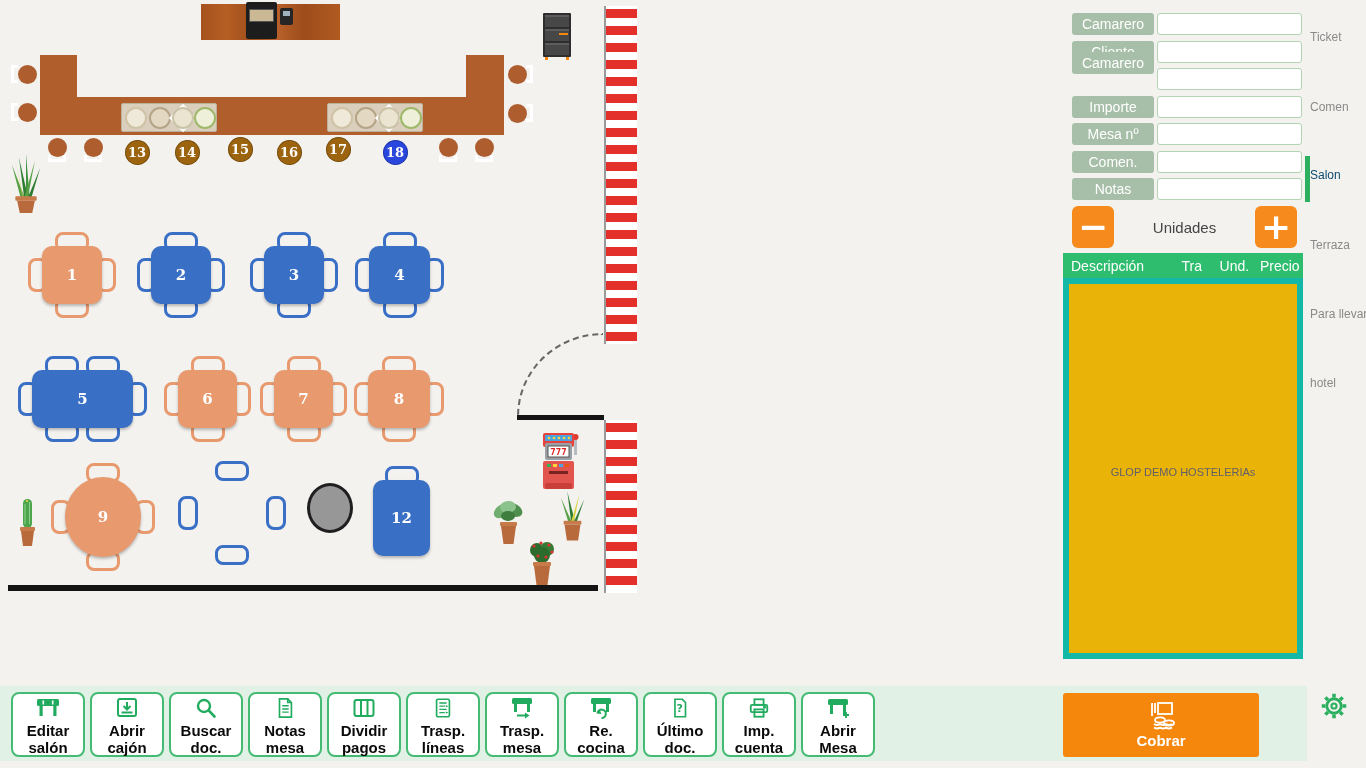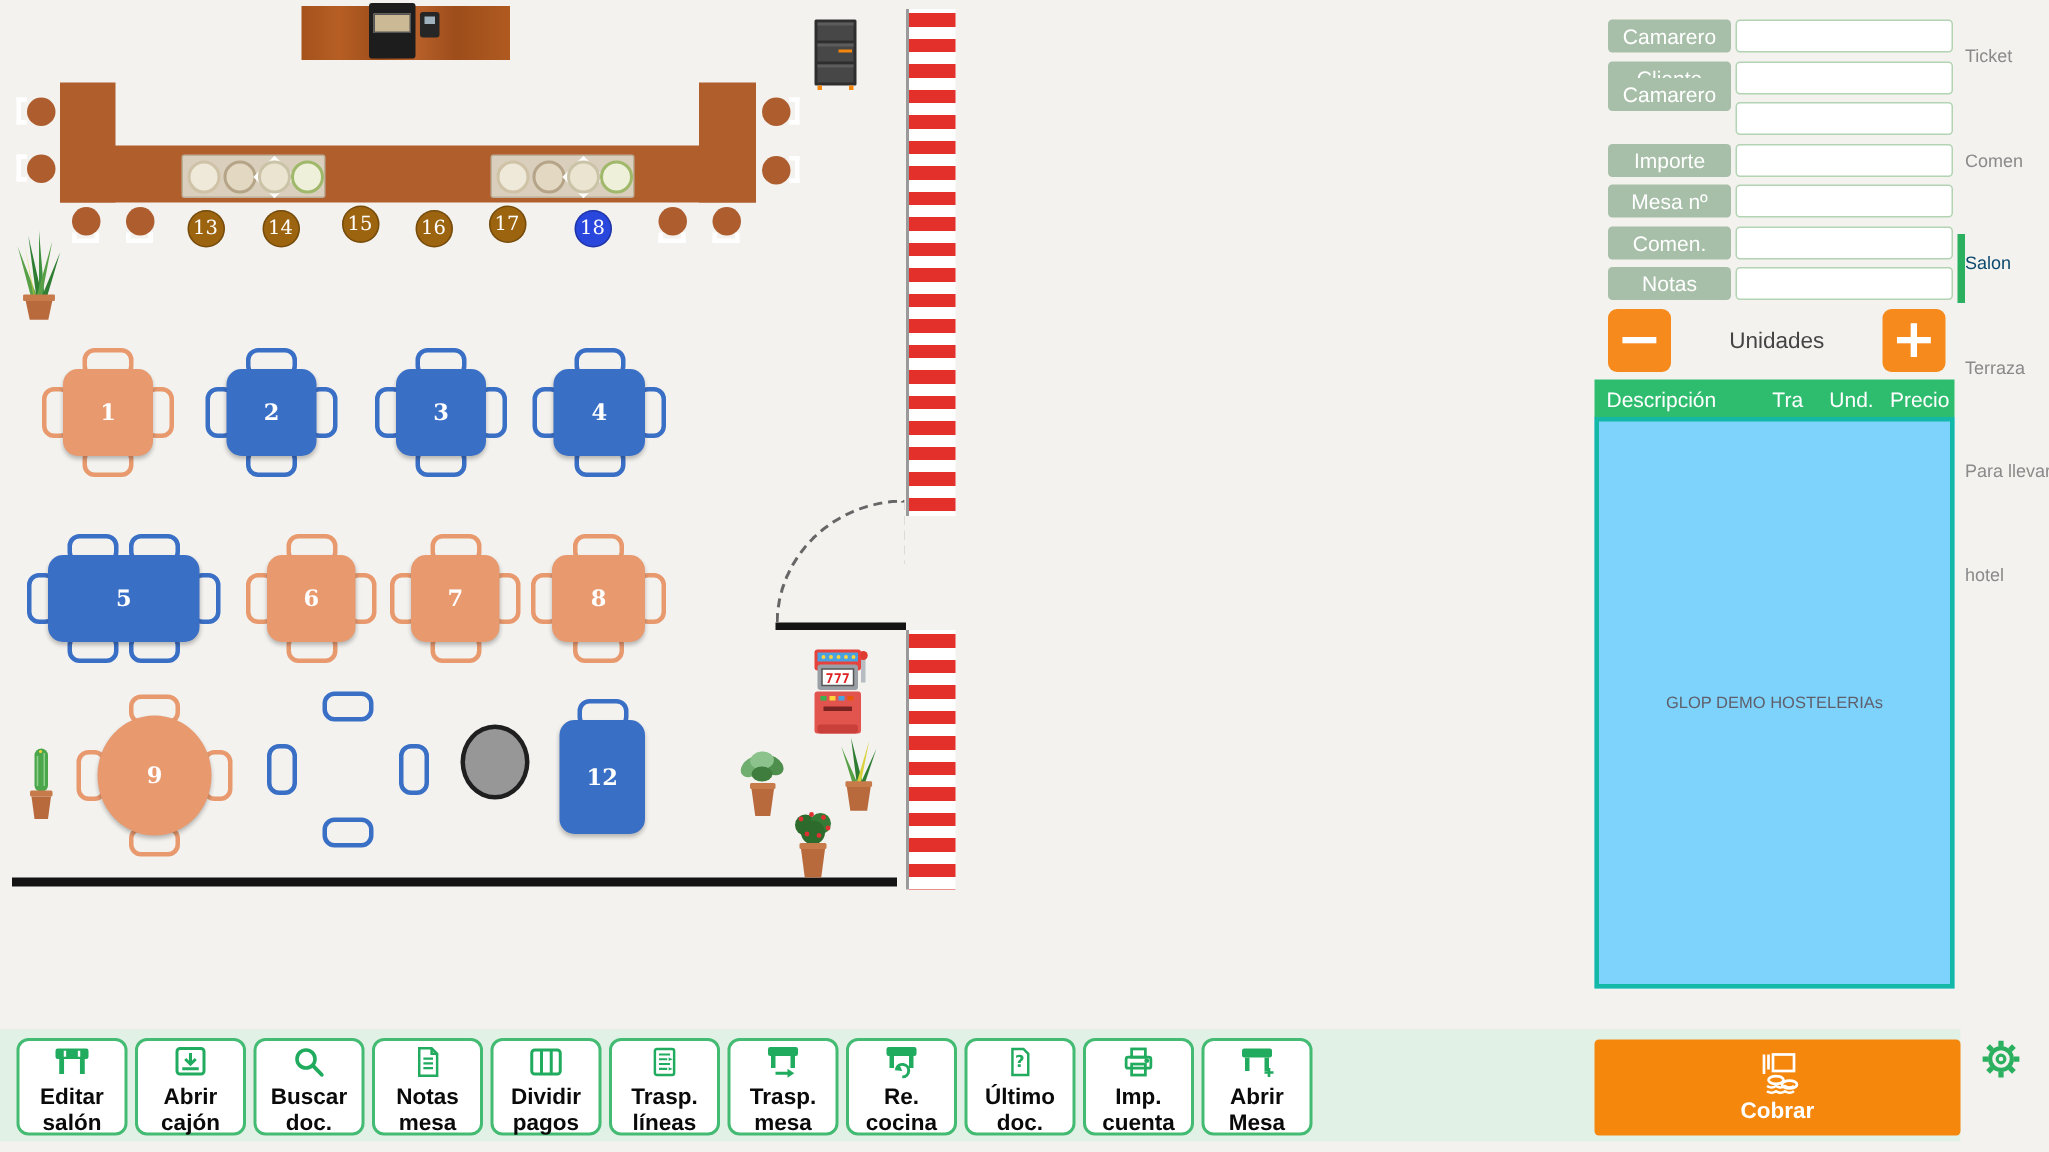--- a/index.html
+++ b/index.html
@@ -11,21 +11,21 @@
   .wood{position:absolute;background:#b05f2c}
   .chair{position:absolute;border:3px solid;border-radius:8px;background:transparent;box-sizing:border-box}
   .ch-blue{border-color:#3a6fc6}.ch-salmon{border-color:#e8996e}
   .table{position:absolute;border-radius:10px;display:flex;align-items:center;justify-content:center;
          color:#fff;font-family:"DejaVu Serif",serif;font-weight:700;font-size:15px;
          box-shadow:0 2px 3px rgba(0,0,0,.25)}
   .tbl-blue{background:#3a6fc6}.tbl-salmon{background:#e8996e}
   .ellipse{border-radius:50% !important}
   .barseat{position:absolute;width:25px;height:25px;border-radius:50%;background:#9c640f;color:#fff;
            display:flex;align-items:center;justify-content:center;font-family:"DejaVu Serif",serif;
-           font-weight:400;font-size:13px;box-shadow:inset 0 0 0 1px rgba(0,0,0,.25)}
+           font-weight:700;font-size:13px;box-shadow:inset 0 0 0 1px rgba(0,0,0,.25)}
   .barseat.active{background:#2946dd}
   .stool{position:absolute;width:19px;height:19px;border-radius:50%;background:#ad5d2e}
   .bracket{position:absolute;box-sizing:border-box}
   .tray{position:absolute;top:103px;width:96px;height:29px;background:#d9cfbc;border:1px solid #bdb09a;
         border-radius:2px;box-sizing:border-box}
   .plate{position:absolute;top:3px;width:22px;height:22px;border-radius:50%;box-sizing:border-box}
   .diamond{position:absolute;top:4px;width:20px;height:20px;background:#fdfdfb;transform:rotate(45deg)}
   .stripe{position:absolute;left:604px;width:33px;box-sizing:border-box;border-left:2px solid #9a9a9a;
           background:repeating-linear-gradient(180deg,#ffffff 0 3px,#e3302b 3px 12px,#ffffff 12px 17px)}
   .wall{position:absolute;background:#141414}
@@ -41,32 +41,32 @@
   .tab.active{color:#0c4a6e}
   .tabbar{position:absolute;left:1305px;width:5px;height:46px;background:#2bb05f}
   .stepbtn{position:absolute;width:42px;height:42px;background:#f68a1c;border:none;border-radius:6px;color:#fff;
            display:flex;align-items:center;justify-content:center;font-size:36px;font-weight:700;
            font-family:"DejaVu Sans",sans-serif;line-height:1;padding:0}
   .steplabel{position:absolute;left:1114px;top:206px;width:141px;height:42px;display:flex;align-items:center;
              justify-content:center;font-size:15px;color:#444}
   .gridhead{position:absolute;left:1063px;top:253px;width:240px;height:25px;background:#2ebd6e;color:#fff;
             font-size:14px;display:flex;align-items:center}
   .gridhead span{display:block;text-align:center}
-  .list{position:absolute;left:1063px;top:278px;width:240px;height:381px;background:#7dd3fc;border:3px solid #14b8a6;
+  .list{position:absolute;left:1063px;top:278px;width:240px;height:381px;background:#eab308;border:6px solid #14b8a6;
         box-sizing:border-box}
   .watermark{position:absolute;left:0;top:182px;width:100%;text-align:center;font-size:11px;color:#5f5f6b}
 
   
   .toolband{position:absolute;left:0;top:686px;width:1307px;height:75px;background:#e2f1e5}
   .tbtn{position:absolute;top:692px;width:74px;height:65px;background:#fff;border:2px solid #44bb72;border-radius:8px;
         box-sizing:border-box;display:flex;flex-direction:column;align-items:center;justify-content:flex-start;
         padding-top:3px;font-weight:700;font-size:15px;line-height:17px;color:#0a0a0a;text-align:center;
         font-family:"Liberation Sans",sans-serif;cursor:pointer}
   .tbtn svg{flex:0 0 auto}
-  .cobrar{position:absolute;left:1063px;top:693px;width:244px;height:64px;background:#f6870d;border:none;border-radius:3px;
+  .cobrar{position:absolute;left:1063px;top:693px;width:196px;height:64px;background:#f6870d;border:none;border-radius:3px;
           color:#fff;font-weight:700;font-size:15px;display:flex;flex-direction:column;align-items:center;
           justify-content:center;gap:1px;cursor:pointer;font-family:"Liberation Sans",sans-serif}
 </style>
 </head>
 <body>
 
 <div id="floorplan" class="abs" style="left:0;top:0;width:1056px;height:686px">
 
   <div class="abs" style="left:201px;top:4px;width:139px;height:36px;background:linear-gradient(90deg,#a6521d,#b65e24 18%,#9d4d1b 38%,#b8602a 55%,#9d4d1b 74%,#b05a20)"></div>
   <div class="abs" style="left:246px;top:2px;width:31px;height:37px;background:#1d1d1d;border-radius:2px"></div>

